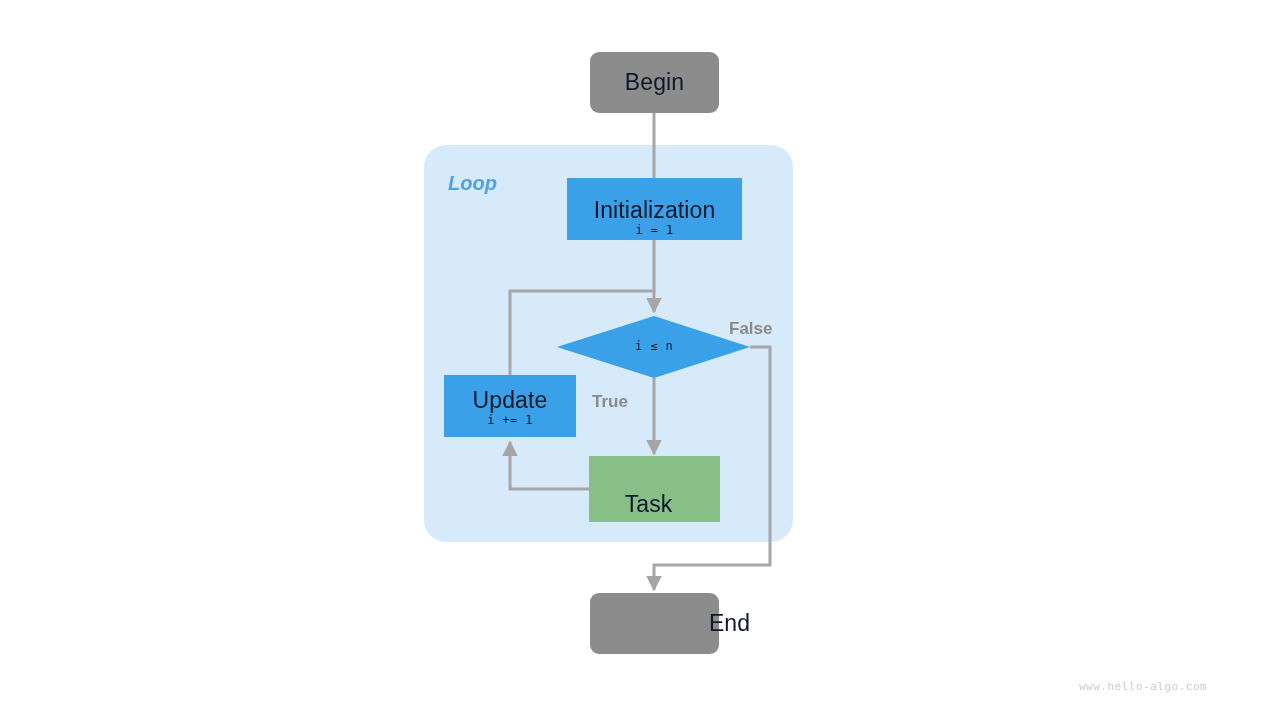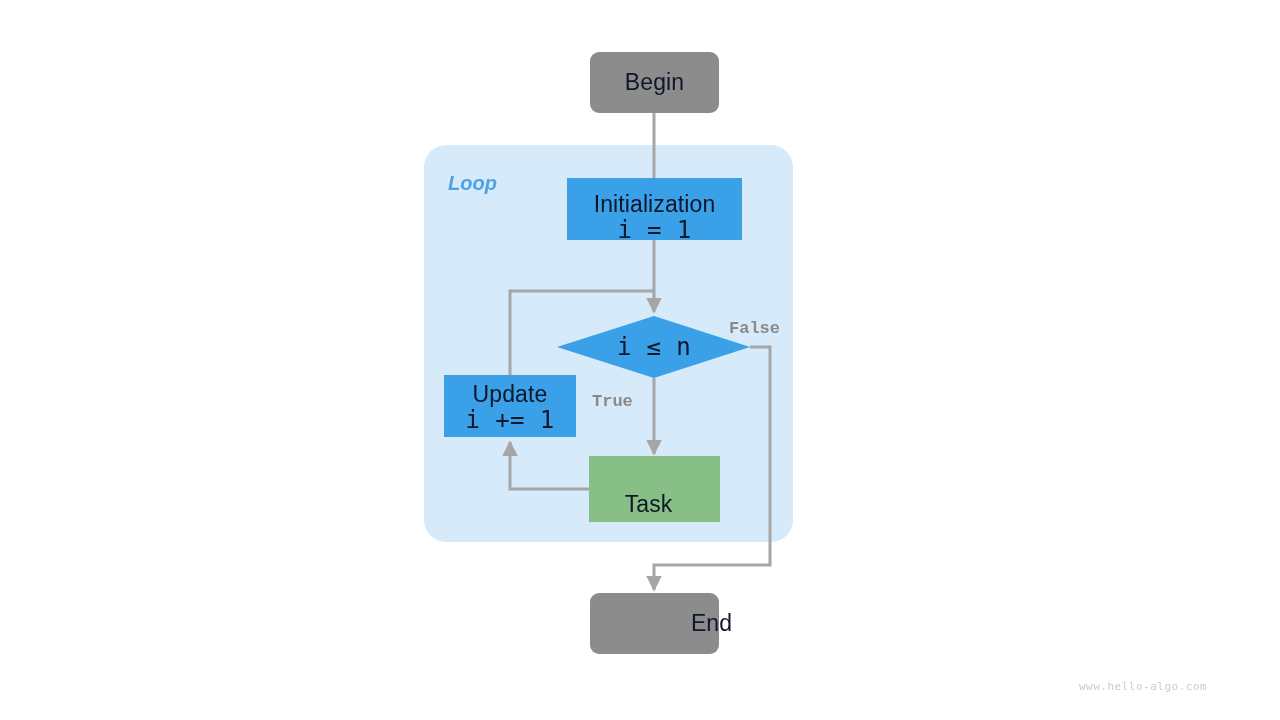--- a/index.html
+++ b/index.html
@@ -32,26 +32,26 @@
     pointer-events: none;
     line-height: 1.12;
   }
   .lbl-title {
     font-family: "Liberation Sans", sans-serif;
     font-size: 23px;
     letter-spacing: 0.1px;
   }
   .lbl-code {
     font-family: "DejaVu Sans Mono", monospace;
-    font-size: 24px;
+    font-size: 12px;
     letter-spacing: 0.4px;
   }
   .edge-label {
     position: absolute;
-    font-family: Liberation Mono, monospace;
+    font-family: Liberation Sans, sans-serif;
     font-size: 17px;
     font-weight: bold;
     color: #8a8a8a;
     white-space: nowrap;
   }
   .group-label {
     position: absolute;
     font-family: "Liberation Sans", sans-serif;
     font-size: 20px;
     font-weight: bold;
@@ -123,21 +123,21 @@
 
   <div class="node-label" style="left:444px; top:375px; width:132px; height:66px;">
     <span class="lbl-title">Update</span>
     <span class="lbl-code">i += 1</span>
   </div>
 
   <div class="node-label" style="left:589px; top:472px; width:119px; height:66px;">
     <span class="lbl-title">Task</span>
   </div>
 
-  <div class="node-label" style="left:606px; top:593px; width:129px; height:61px;padding-left:41px;">
+  <div class="node-label" style="left:624px; top:593px; width:129px; height:61px;padding-left:41px;">
     <span class="lbl-title">End</span>
   </div>
 
   <div class="edge-label" style="left:592px; top:392px;">True</div>
 
   <div class="edge-label" style="left:729px; top:319px;">False</div>
 
   <div class="watermark" style="left:1079px; top:680px;">www.hello-algo.com</div>
 
 </div>

